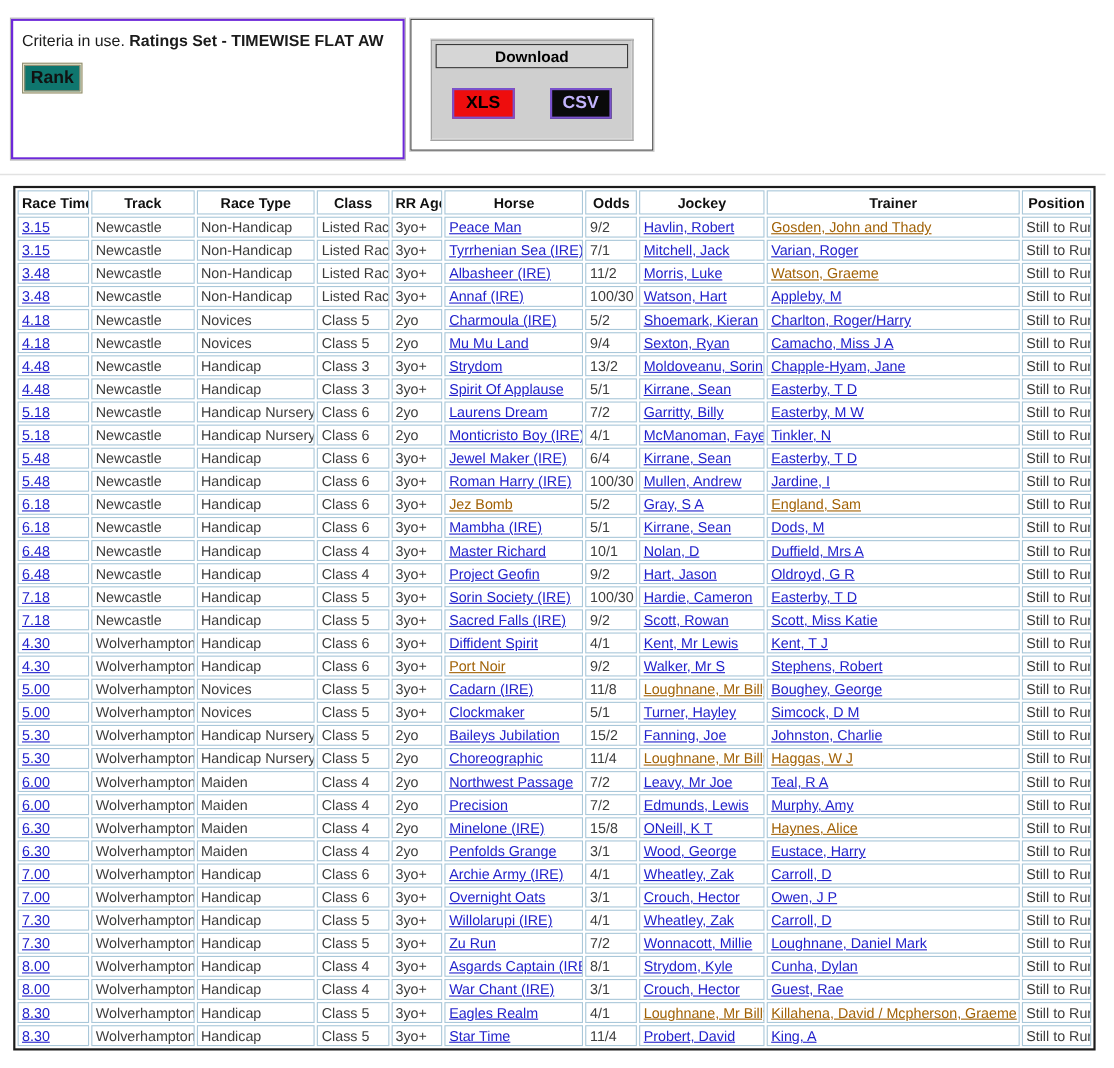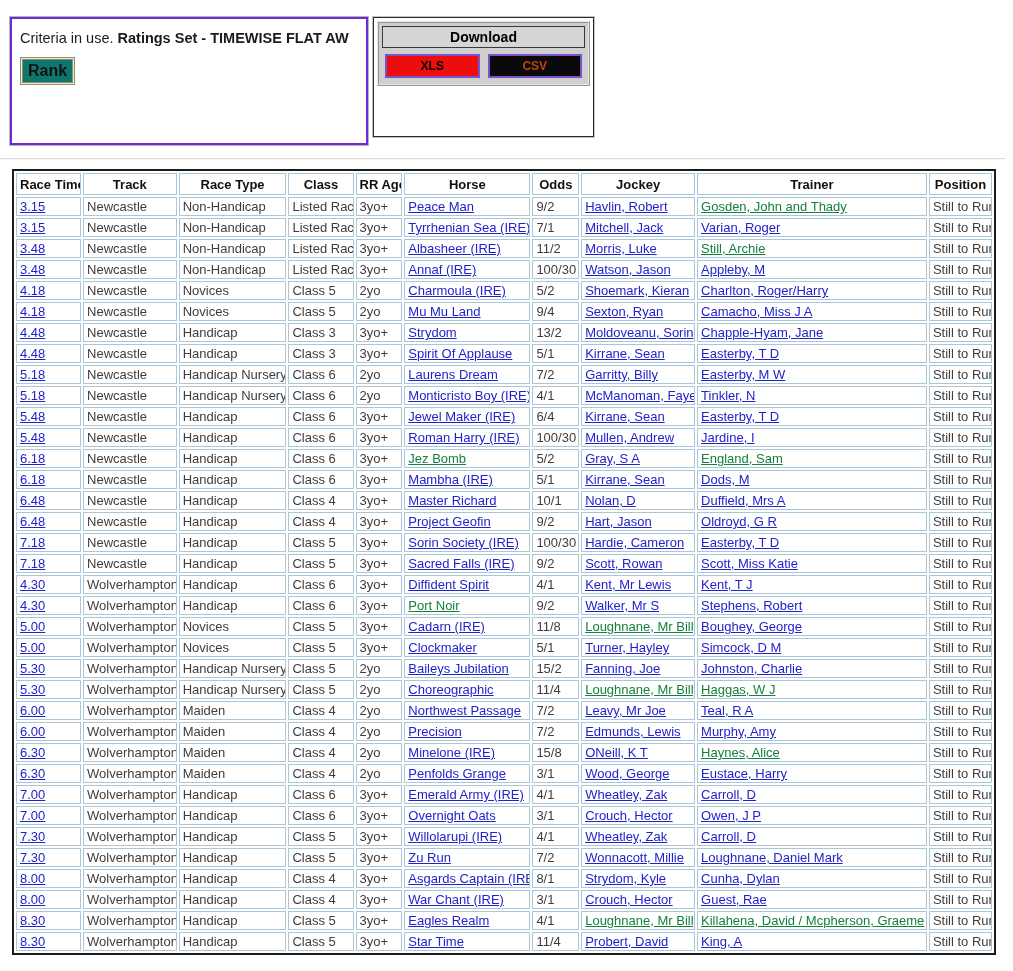--- a/index.html
+++ b/index.html
@@ -9,36 +9,36 @@
   .top-row{display:flex;align-items:stretch;margin:17px 0 0 10px;}
   .criteria-box{width:338px;height:106px;border:2px solid #6d28d9;outline:1px solid #b5b5b5;padding:9px 8px 9px 8px;background:#fff;}
   .criteria-line{font-size:14.5px;color:#1b1b1b;line-height:20px;}
   .criteria-line b{font-weight:bold;}
   .rank-row{margin-top:9px;}
   .btn-group{display:inline-block;border:1px solid #8f8f75;background:#f3e9cc;padding:1px;}
   .beige-btn{display:inline-block;background:#0f766e;border:1px solid #8f8f75;color:#111;font-weight:bold;font-size:16px;padding:2px 5px;margin:0;cursor:pointer;font-family:"Liberation Sans",sans-serif;}
   .action-row{margin-top:6px;}
   .action-row .beige-btn{margin-right:0;}
 
-  .download-box{width:221px;height:120px;border:1px solid #2a2a2a;outline:1px solid #c4c4c4;margin-left:5px;background:#fff;padding:3px;box-sizing:border-box;}
+  .download-box{width:221px;height:120px;border:1px solid #2a2a2a;outline:1px solid #c4c4c4;margin-left:5px;background:#fff;padding:17px;box-sizing:border-box;}
   .download-table{background:#cfcfcf;border:2px ridge #e8e8e8;padding:2px;}
   .download-header{background:#d6d6d6;border:1px solid #3a3a3a;color:#000;font-weight:bold;font-size:14px;text-align:center;padding:2px 0;margin:1px;}
   .download-buttons{display:flex;margin-top:2px;}
-  .dl-btn{flex:1;text-align:center;font-weight:bold;font-size:12px;padding:3px 0;margin:4px;border:2px solid #7a52cc;cursor:pointer;}
+  .dl-btn{flex:1;text-align:center;font-weight:bold;font-size:16px;padding:3px 0;margin:16px;border:2px solid #7a52cc;cursor:pointer;}
   .dl-xls{background:#ee0d0d;color:#000;}
-  .dl-csv{background:#0a0a0a;color:#c2410c;}
+  .dl-csv{background:#0a0a0a;color:#c4b5fd;}
 
   hr.divider{border:none;border-top:1px solid #dcdcdc;border-bottom:1px solid #f8f8f8;margin:13px 0 9px 0;width:1005px;}
 
   
   table.results{border-collapse:separate;border-spacing:2px;table-layout:fixed;width:984px;margin-left:12px;background:#fff;border:2px solid #1c1c1c;}
   table.results th{border:1px solid #a9c7d9;font-size:13px;font-weight:bold;color:#101010;text-align:center;padding:2px 3px;height:16px;white-space:nowrap;overflow:hidden;background:#fff;}
   table.results td{border:1px solid #a9c7d9;font-size:13px;color:#3d3d3d;text-align:left;padding:1px 3px;height:15px;white-space:nowrap;overflow:hidden;background:#fff;}
   a.lnk{color:#2222cc;text-decoration:underline;cursor:pointer;}
-  a.lnk.visited{color:#15803d;}
+  a.lnk.visited{color:#a16207;}
 
   .c-time{width:64px;} .c-track{width:92px;} .c-type{width:106px;} .c-class{width:64px;}
   .c-age{width:46px;}  .c-horse{width:124px;} .c-odds{width:46px;} .c-jockey{width:112px;}
   .c-trainer{width:226px;} .c-pos{width:62px;}
 </style>
 </head>
 <body>
 
 <div class="page">
 
@@ -119,32 +119,32 @@
         </tr>
         <tr>
           <td><a class="lnk">3.48</a></td>
           <td>Newcastle</td>
           <td>Non-Handicap</td>
           <td>Listed Race</td>
           <td>3yo+</td>
           <td><a class="lnk">Albasheer (IRE)</a></td>
           <td>11/2</td>
           <td><a class="lnk">Morris, Luke</a></td>
-          <td><a class="lnk visited">Still, Archie</a></td>
+          <td><a class="lnk visited">Watson, Graeme</a></td>
           <td>Still to Run</td>
         </tr>
         <tr>
           <td><a class="lnk">3.48</a></td>
           <td>Newcastle</td>
           <td>Non-Handicap</td>
           <td>Listed Race</td>
           <td>3yo+</td>
           <td><a class="lnk">Annaf (IRE)</a></td>
           <td>100/30</td>
-          <td><a class="lnk">Watson, Jason</a></td>
+          <td><a class="lnk">Watson, Hart</a></td>
           <td><a class="lnk">Appleby, M</a></td>
           <td>Still to Run</td>
         </tr>
         <tr>
           <td><a class="lnk">4.18</a></td>
           <td>Newcastle</td>
           <td>Novices</td>
           <td>Class 5</td>
           <td>2yo</td>
           <td><a class="lnk">Charmoula (IRE)</a></td>
@@ -428,21 +428,21 @@
           <td><a class="lnk">Wood, George</a></td>
           <td><a class="lnk">Eustace, Harry</a></td>
           <td>Still to Run</td>
         </tr>
         <tr>
           <td><a class="lnk">7.00</a></td>
           <td>Wolverhampton</td>
           <td>Handicap</td>
           <td>Class 6</td>
           <td>3yo+</td>
-          <td><a class="lnk">Emerald Army (IRE)</a></td>
+          <td><a class="lnk">Archie Army (IRE)</a></td>
           <td>4/1</td>
           <td><a class="lnk">Wheatley, Zak</a></td>
           <td><a class="lnk">Carroll, D</a></td>
           <td>Still to Run</td>
         </tr>
         <tr>
           <td><a class="lnk">7.00</a></td>
           <td>Wolverhampton</td>
           <td>Handicap</td>
           <td>Class 6</td>

